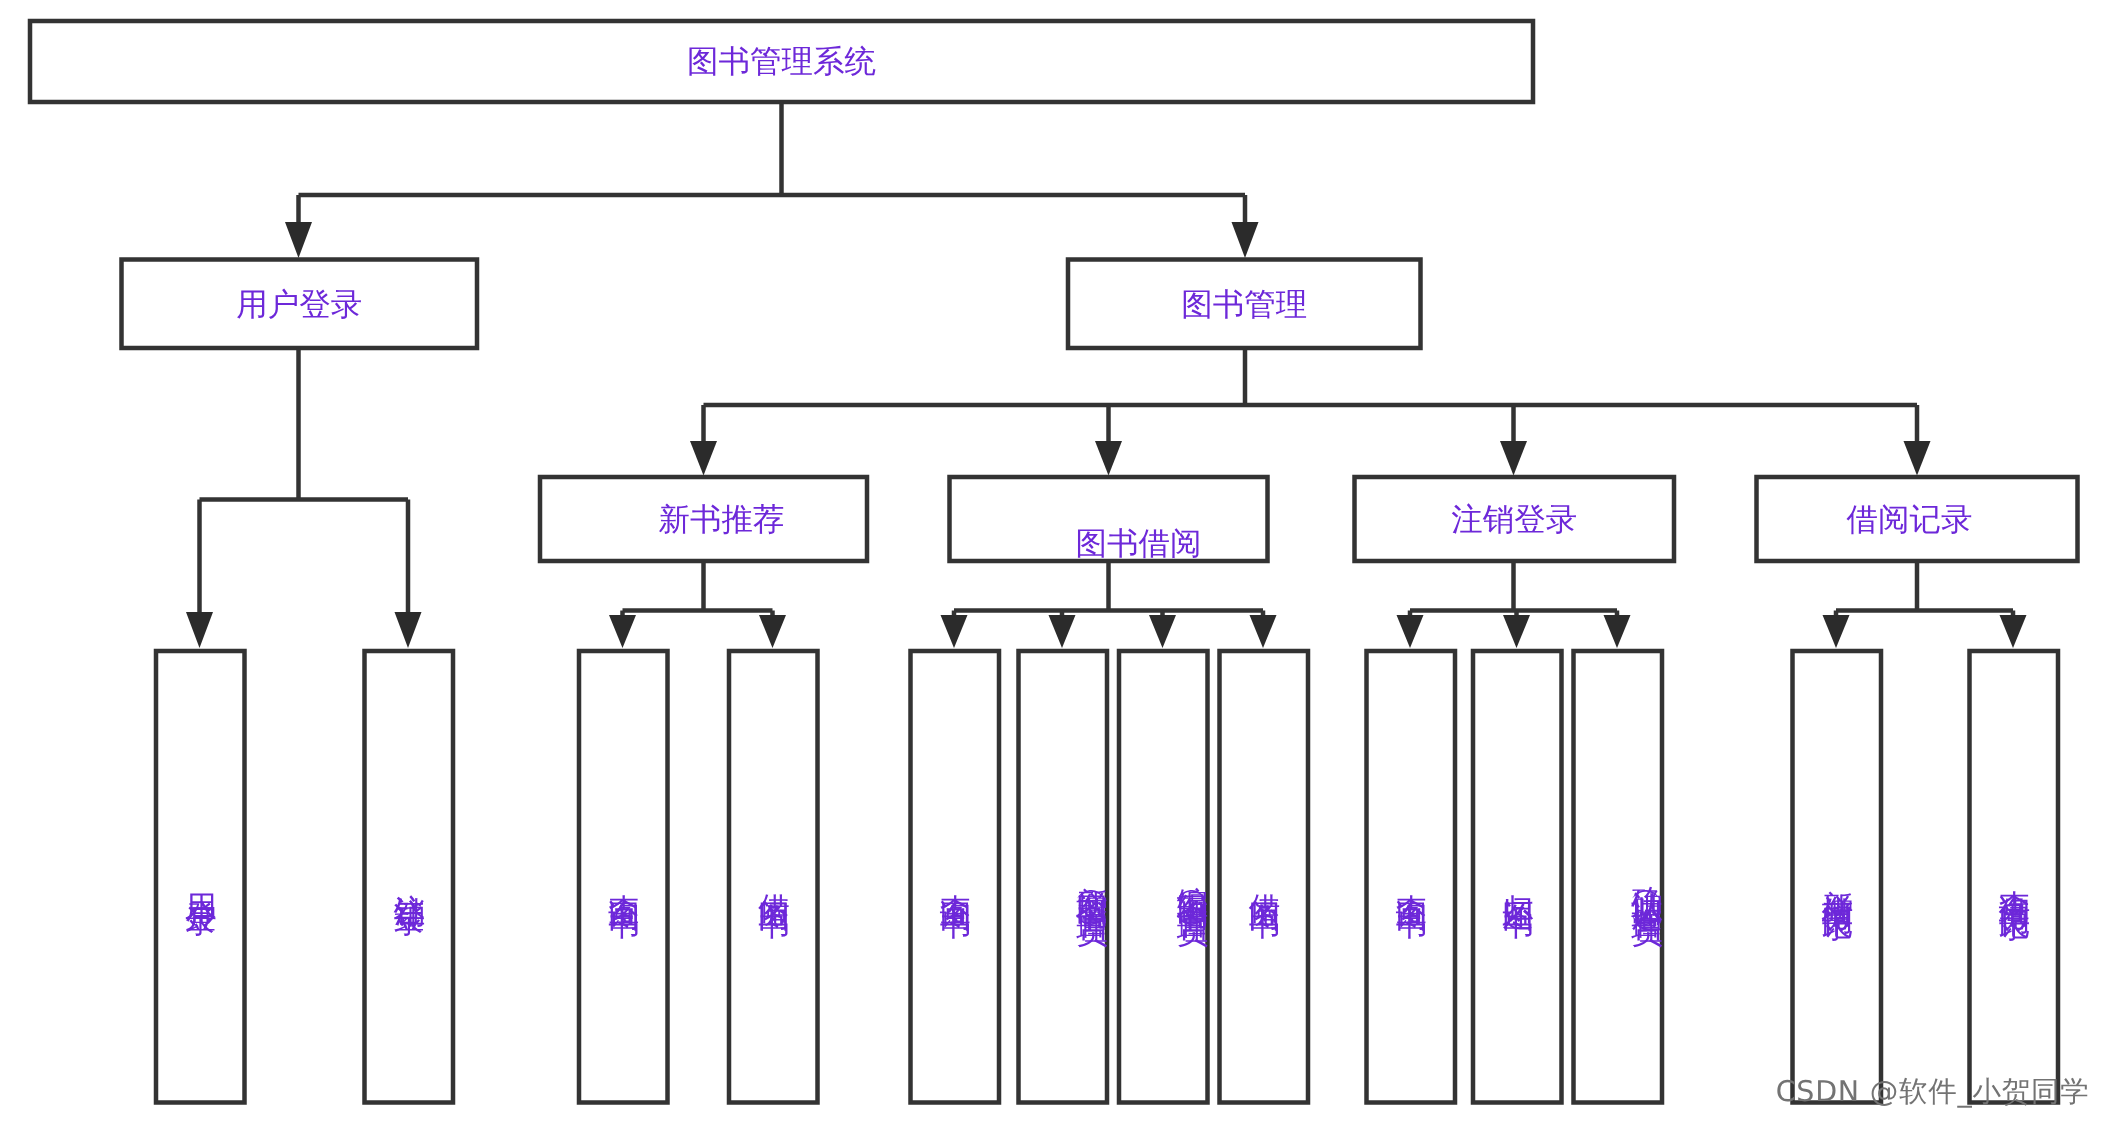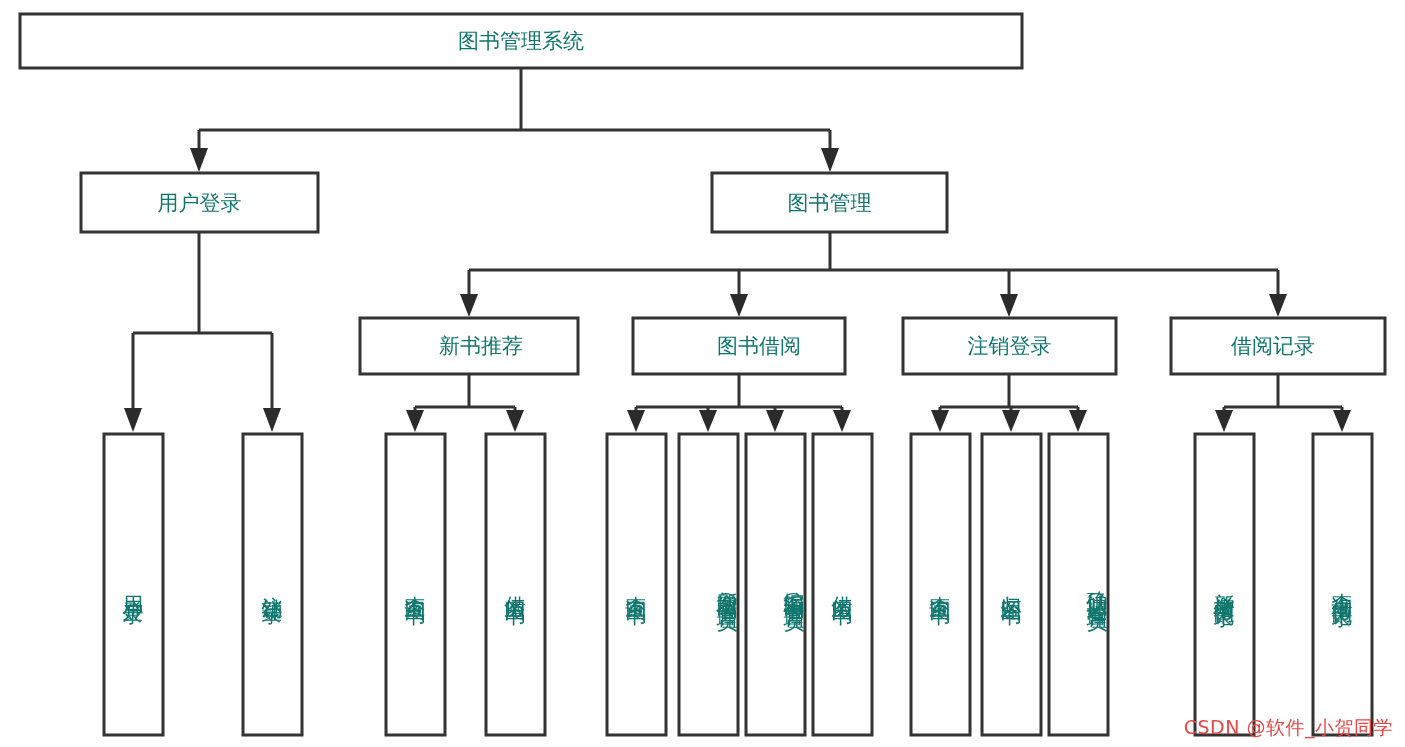--- a/index.html
+++ b/index.html
@@ -39,22 +39,22 @@
   }
   .arrow-head {
     fill: #2b2b2b;
     stroke: none;
   }
   .node-label {
     position: absolute;
     display: flex;
     align-items: center;
     justify-content: center;
-    color: #0f766e;
-    font-family: Liberation Sans, sans-serif;
+    color: #6d28d9;
+    font-family: Liberation Serif, serif;
     pointer-events: none;
     box-sizing: border-box;
   }
   .node-label.horizontal {
     font-size: 21px;
     letter-spacing: 0px;
     white-space: nowrap;
   }
   .node-label.vertical {
     font-size: 21px;
@@ -62,21 +62,21 @@
     text-orientation: upright;
     letter-spacing: 3px;
     line-height: 1;
     white-space: nowrap;
   }
   .watermark {
     position: absolute;
     right: 12px;
     bottom: 6px;
     font-size: 19px;
-    color: #ef4444;
+    color: #737373;
     font-family: "DejaVu Sans", "Liberation Sans", sans-serif;
     white-space: nowrap;
     letter-spacing: 0.5px;
   }
 </style>
 </head>
 <body>
 
 <div id="diagram-root">
 
@@ -183,21 +183,21 @@
       <polygon class="arrow-head" points="1333,410 1351,410 1342,432"></polygon>
     </g>
   </svg>
 
   <div class="node-label horizontal" style="left:20px; top:14px; width:1002px; height:54px;">图书管理系统</div>
 
   <div class="node-label horizontal" style="left:81px; top:173px; width:237px; height:59px;">用户登录</div>
   <div class="node-label horizontal" style="left:712px; top:173px; width:235px; height:59px;">图书管理</div>
 
   <div class="node-label horizontal" style="left:372px; top:318px; width:218px; height:56px;">新书推荐</div>
-  <div class="node-label horizontal" style="left:633px; top:318px; width:252px; height:56px;">图书借阅</div>
+  <div class="node-label horizontal" style="left:633px; top:334px; width:252px; height:56px;">图书借阅</div>
   <div class="node-label horizontal" style="left:903px; top:318px; width:213px; height:56px;">注销登录</div>
   <div class="node-label horizontal" style="left:1171px; top:318px; width:204px; height:56px;">借阅记录</div>
 
   <div class="node-label vertical" style="left:104px; top:434px; width:59px; height:301px;">用户登录</div>
   <div class="node-label vertical" style="left:243px; top:434px; width:59px; height:301px;">注销登录</div>
 
   <div class="node-label vertical" style="left:386px; top:434px; width:59px; height:301px;">查询图书</div>
   <div class="node-label vertical" style="left:486px; top:434px; width:59px; height:301px;">借阅图书</div>
 
   <div class="node-label vertical" style="left:607px; top:434px; width:59px; height:301px;">查询图书</div>

